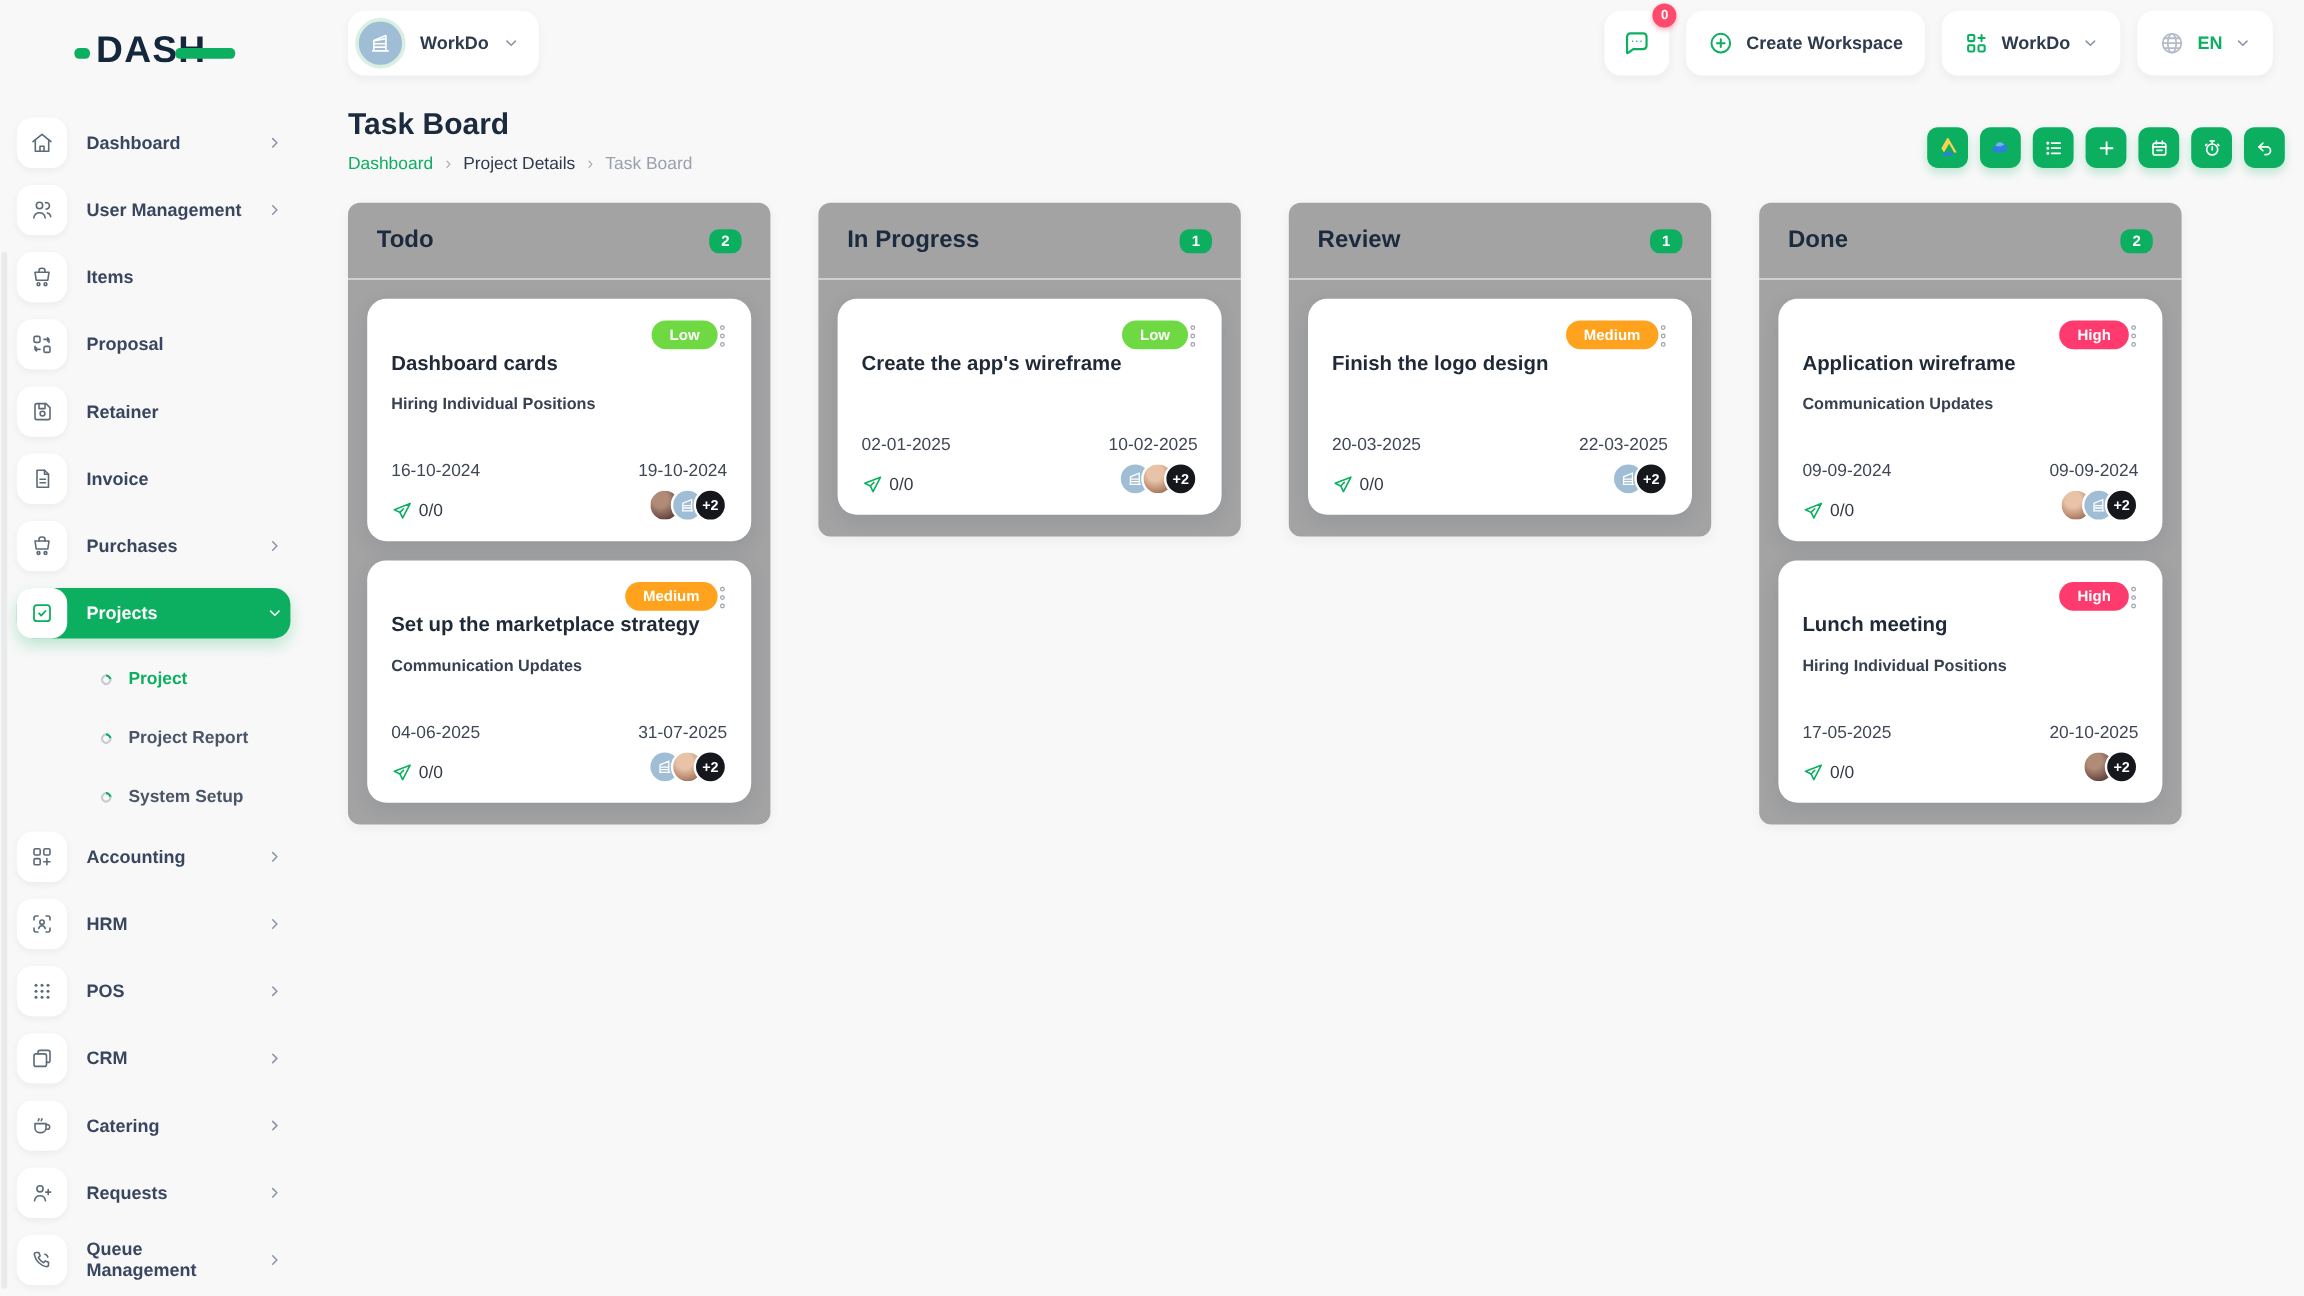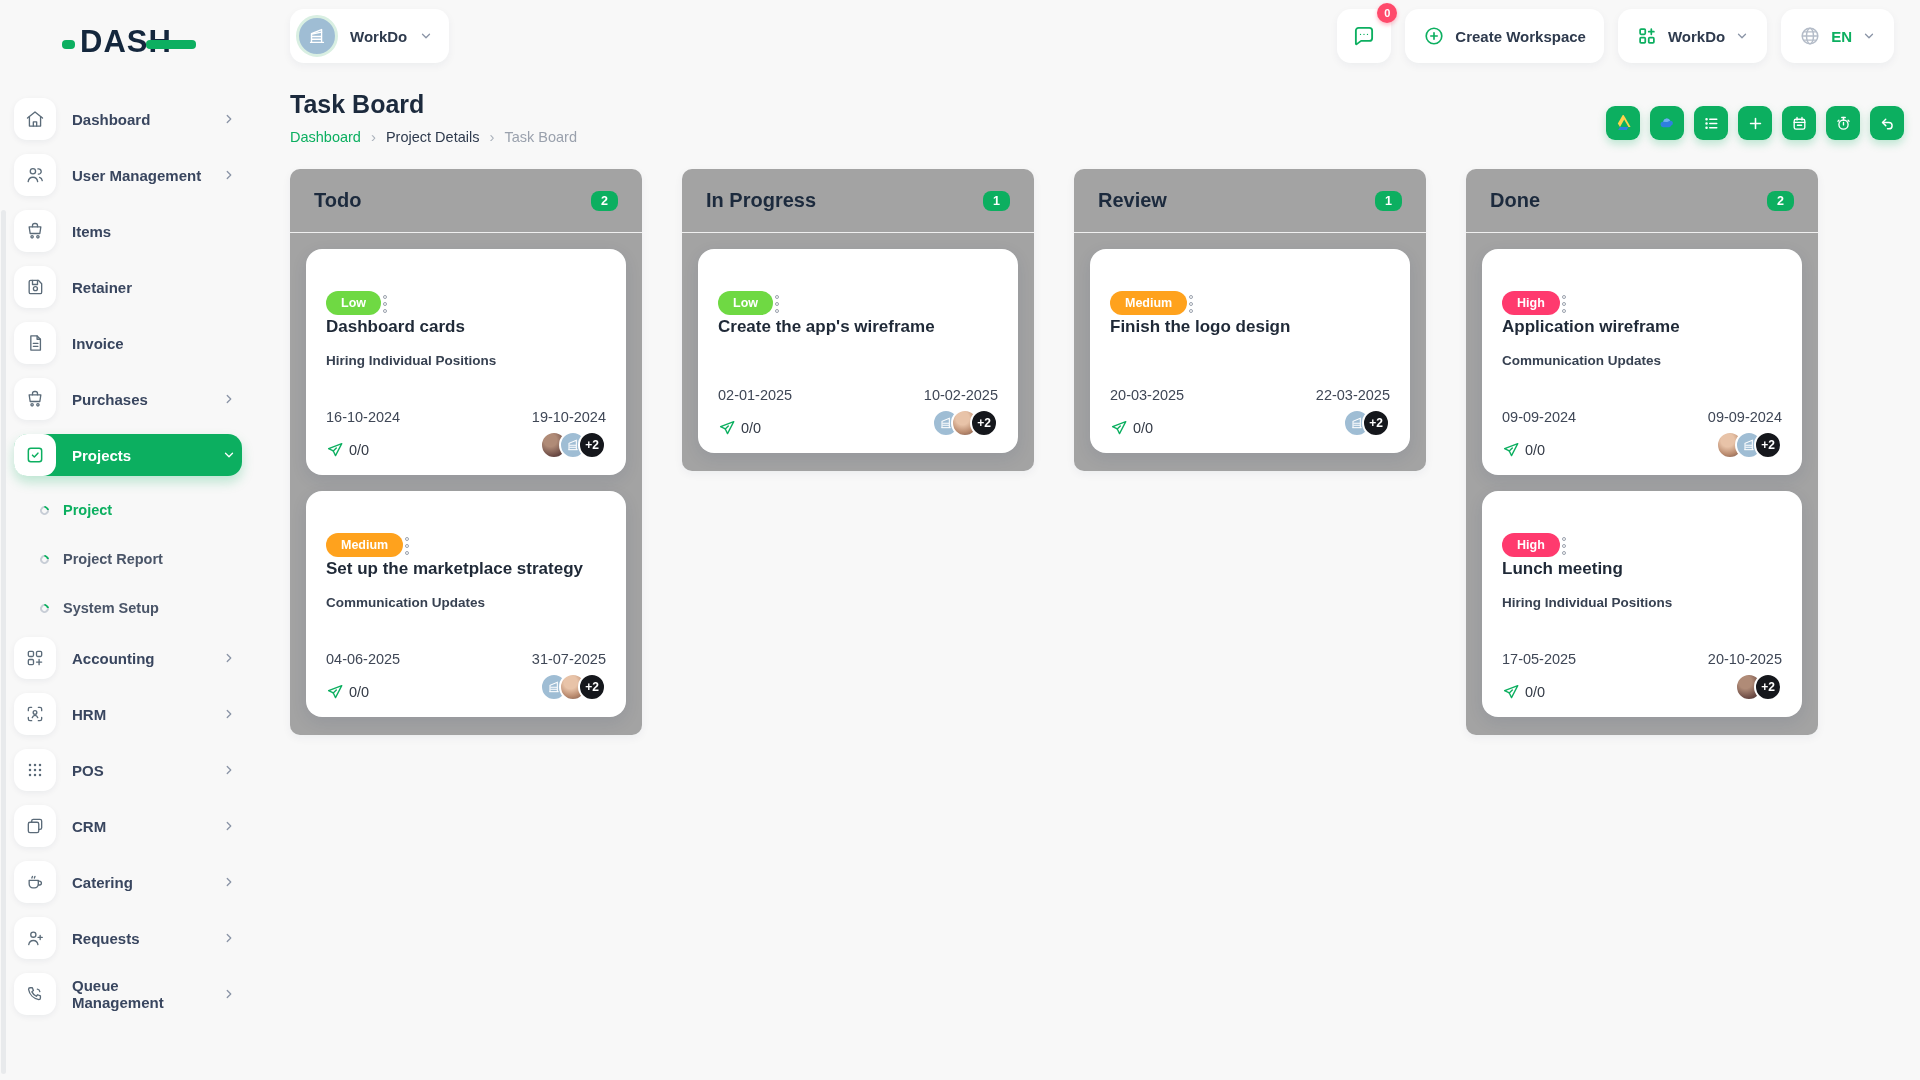--- a/index.html
+++ b/index.html
@@ -22,21 +22,21 @@
   .logo-bar{width:50px;height:9px;border-radius:4px;background:var(--primary);margin-left:-26px;margin-top:4px;position:relative;z-index:1;}
   .nav{margin-top:28px;}
   .nav-item{display:flex;align-items:center;gap:16px;height:42px;margin:0 16px 14px 14px;border-radius:14px;cursor:pointer;}
   .icon-box{width:42px;height:42px;min-width:42px;border-radius:13px;background:#ffffff;box-shadow:0 2px 6px rgba(25,42,70,.06);display:flex;align-items:center;justify-content:center;color:var(--icon);}
   .nav-label{font-size:15px;font-weight:600;color:var(--label);flex:1;}
   .nav-chevron{color:#8a94a6;margin-right:6px;}
   .nav-item.active{background:var(--primary);box-shadow:0 6px 12px rgba(12,175,96,.25);}
   .nav-item.active .icon-box{color:var(--primary);box-shadow:none;}
   .nav-item.active .nav-label{color:#fff;font-weight:700;}
   .nav-item.active .nav-chevron{color:#fff;}
-  .submenu{margin:2px 0 6px 0;}
+  .submenu{margin:2px 0 6px 0;padding-left:44px;}
   .sub-item{display:flex;align-items:center;gap:14px;height:40px;margin:0 16px 9px 40px;cursor:pointer;}
   .sub-bullet{width:9px;height:9px;border-radius:50%;border:2px solid #c7cdd6;border-top-color:var(--primary);transform:rotate(40deg);}
   .sub-label{font-size:14.5px;font-weight:600;color:#4a5568;}
   .sub-item.active .sub-label{color:var(--primary);}
   
   .topbar{position:absolute;left:258px;right:0;top:0;height:72px;display:flex;align-items:center;padding:0 26px 0 32px;}
   .pill{background:#fff;border-radius:14px;box-shadow:0 3px 8px rgba(25,42,70,.05);display:flex;align-items:center;cursor:pointer;}
   .ws-pill{height:54px;padding:6px 16px 6px 6px;gap:12px;}
   .ws-avatar{width:42px;height:42px;border-radius:50%;background:#9fbdd4;border:3px solid #d9efe2;display:flex;align-items:center;justify-content:center;color:#fff;}
   .ws-name{font-size:15px;font-weight:600;color:#2e3a4d;}
@@ -60,21 +60,21 @@
   
   .board{display:flex;gap:40px;margin-top:24px;align-items:flex-start;}
   .column{width:352px;background:#a3a3a3;border-radius:10px;box-shadow:0 3px 10px rgba(25,42,70,.05);}
   .col-head{display:flex;align-items:center;justify-content:space-between;padding:20px 24px;}
   .col-title{font-size:20px;font-weight:700;color:#1c2a3d;}
   .col-count{background:var(--primary);color:#fff;font-size:12.5px;font-weight:700;border-radius:8px;padding:3px 10px;}
   .col-divider{height:1px;background:#efefef;}
   .col-body{padding:16px 16px 18px;}
   .card{background:#fff;border-radius:16px;box-shadow:0 5px 16px rgba(27,46,94,.10);padding:18px 20px 16px;margin-bottom:16px;cursor:grab;}
   .card:last-child{margin-bottom:0;}
-  .card-top{display:flex;align-items:flex-start;justify-content:flex-start;margin-top:24px;}
+  .card-top{display:flex;align-items:flex-start;justify-content:flex-end;}
   .badge{color:#fff;font-size:12.5px;font-weight:600;border-radius:14px;padding:5px 15px;}
   .badge.low{background:var(--low);}
   .badge.medium{background:var(--medium);}
   .badge.high{background:var(--high);}
   .dots-menu{display:flex;flex-direction:column;gap:3px;padding:4px 2px;cursor:pointer;}
   .dots-menu i{width:4px;height:4px;border-radius:50%;border:1.4px solid #9aa1ad;}
   .card-title{font-size:17px;font-weight:700;color:#1f2937;margin-top:0;}
   .milestone{font-size:13.5px;font-weight:700;color:#374151;margin-top:16px;}
   .milestone:empty{display:none;}
   .dates{display:flex;justify-content:space-between;font-size:14.5px;color:#3f4756;margin-top:41px;}
@@ -139,20 +139,33 @@
         <svg width="20" height="20" viewBox="0 0 24 24" fill="none" stroke="currentColor" stroke-width="1.6" stroke-linecap="round" stroke-linejoin="round">
             <path d="M5 7h14l-1.2 8H6.2z"></path>
             <path d="M9 7V5.5A2.5 2.5 0 0 1 11.5 3h1A2.5 2.5 0 0 1 15 5.5V7"></path>
             <circle cx="8.5" cy="19" r="1.4"></circle>
             <circle cx="15.5" cy="19" r="1.4"></circle>
           </svg>
       </span>
       <span class="nav-label">Items</span>
     </div>
 
+    <div class="nav-item">
+      <span class="icon-box">
+        <svg width="20" height="20" viewBox="0 0 24 24" fill="none" stroke="currentColor" stroke-width="1.6" stroke-linecap="round" stroke-linejoin="round">
+            <rect x="4" y="4" width="6" height="6" rx="1.5"></rect>
+            <rect x="14" y="14" width="6" height="6" rx="1.5"></rect>
+            <path d="M14 7h3a2 2 0 0 1 2 2v1"></path>
+            <path d="m17.5 8.5 1.5-1.5L17.5 5.5"></path>
+            <path d="M10 17H7a2 2 0 0 1-2-2v-1"></path>
+            <path d="m6.5 15.5-1.5 1.5 1.5 1.5"></path>
+          </svg>
+      </span>
+      <span class="nav-label">Proposal</span>
+    </div>
 
     <div class="nav-item">
       <span class="icon-box">
         <svg width="20" height="20" viewBox="0 0 24 24" fill="none" stroke="currentColor" stroke-width="1.6" stroke-linecap="round" stroke-linejoin="round">
             <path d="M5 5.8A1.8 1.8 0 0 1 6.8 4H16l4 4v10.2a1.8 1.8 0 0 1-1.8 1.8H6.8A1.8 1.8 0 0 1 5 18.2z"></path>
             <path d="M9 4v5h6V4"></path>
             <circle cx="12.5" cy="14" r="2.4"></circle>
           </svg>
       </span>
       <span class="nav-label">Retainer</span>

